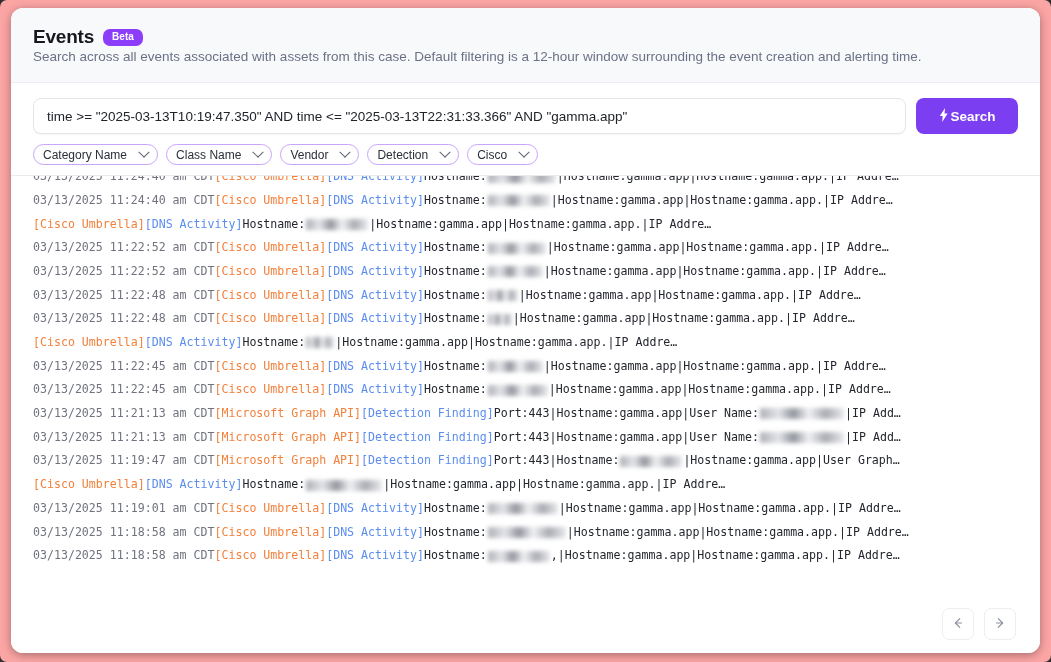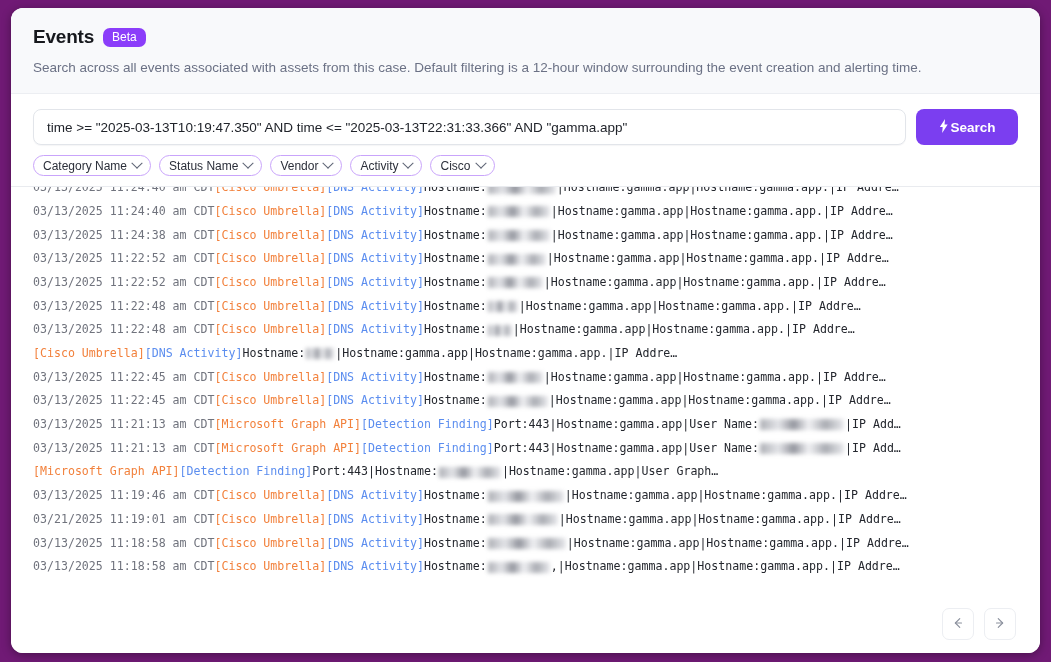--- a/index.html
+++ b/index.html
@@ -9,21 +9,22 @@
     height: 662px;
     overflow: hidden;
     background: #2f2f2f;
     font-family: "Liberation Sans", sans-serif;
   }
 
   
   #app-frame {
     position: absolute;
     inset: 0;
-    background: #701a75;
+    background: #fca5a5;
+    border-radius: 7px;
   }
 
   
   #events-card {
     position: absolute;
     left: 11px;
     top: 8px;
     width: 1029px;
     height: 645px;
     background: #ffffff;
@@ -48,28 +49,28 @@
   }
   .card-title {
     font-size: 19px;
     font-weight: bold;
     color: #16181d;
     letter-spacing: -0.2px;
   }
   .beta-badge {
     background: #8b3dfa;
     color: #ffffff;
-    font-size: 12px;
-    font-weight: normal;
+    font-size: 10px;
+    font-weight: bold;
     padding: 3px 9px 4px 9px;
     border-radius: 7px;
     line-height: 1;
   }
   .card-subtitle {
-    margin-top: 11px;
+    margin-top: 0;
     font-size: 13.5px;
     color: #6b7185;
     line-height: 1.35;
   }
 
   
   .search-area {
     padding: 15px 22px 0 22px;
     flex: 0 0 auto;
     background: #ffffff;
@@ -115,21 +116,21 @@
   
   .filter-row {
     display: flex;
     gap: 8px;
     margin-top: 10px;
     padding-bottom: 6px;
   }
   .filter-pill {
     display: inline-flex;
     align-items: center;
-    gap: 6px;
+    gap: 13px;
     height: 21px;
     padding: 0 9px;
     border: 1px solid #c9a4fb;
     border-radius: 11px;
     background: #ffffff;
     font-size: 12px;
     color: #2b2f3a;
     cursor: pointer;
     white-space: nowrap;
   }
@@ -244,29 +245,29 @@
           <span>Search</span>
         </button>
       </div>
 
       <div class="filter-row" id="filter-row">
           <button class="filter-pill">
             <span>Category Name</span>
             <span class="chev"></span>
           </button>
           <button class="filter-pill">
-            <span>Status Name</span>
+            <span>Class Name</span>
             <span class="chev"></span>
           </button>
           <button class="filter-pill">
             <span>Vendor</span>
             <span class="chev"></span>
           </button>
           <button class="filter-pill">
-            <span>Activity</span>
+            <span>Detection</span>
             <span class="chev"></span>
           </button>
           <button class="filter-pill">
             <span>Cisco</span>
             <span class="chev"></span>
           </button>
         </div>
     </div>
 
     <div class="log-scroll">
@@ -299,21 +300,20 @@
             <span class="sep">  |  </span>
             <span class="msg">Hostname:</span>
             <span class="msg"> gamma.app</span>
             <span class="sep">  |  </span>
             <span class="msg">Hostname:</span>
             <span class="msg"> gamma.app.</span>
             <span class="sep">  |  </span>
             <span class="msg">IP Addre…</span>
           </div>
           <div class="log-row">
-            <span class="ts">03/13/2025 11:24:38 am CDT </span>
             <span class="vendor">[Cisco Umbrella]</span>
             <span class="klass">[DNS Activity]</span>
             <span class="msg"> </span>
             <span class="msg">Hostname:</span>
             <span class="msg"> </span>
             <span class="redact" style="width: 62px;"></span>
             <span class="sep">  |  </span>
             <span class="msg">Hostname:</span>
             <span class="msg"> gamma.app</span>
             <span class="sep">  |  </span>
@@ -468,54 +468,54 @@
             <span class="msg">Hostname:</span>
             <span class="msg"> gamma.app</span>
             <span class="sep">  |  </span>
             <span class="msg">User Name:</span>
             <span class="msg"> </span>
             <span class="redact" style="width: 84px;"></span>
             <span class="sep">  |  </span>
             <span class="msg">IP Add…</span>
           </div>
           <div class="log-row">
+            <span class="ts">03/13/2025 11:19:47 am CDT </span>
             <span class="vendor">[Microsoft Graph API]</span>
             <span class="klass">[Detection Finding]</span>
             <span class="msg"> </span>
             <span class="msg">Port:</span>
             <span class="msg"> 443</span>
             <span class="sep">  |  </span>
             <span class="msg">Hostname:</span>
             <span class="msg"> </span>
             <span class="redact" style="width: 62px;"></span>
             <span class="sep">  |  </span>
             <span class="msg">Hostname:</span>
             <span class="msg"> gamma.app</span>
             <span class="sep">  |  </span>
             <span class="msg">User Graph…</span>
           </div>
           <div class="log-row">
-            <span class="ts">03/13/2025 11:19:46 am CDT </span>
             <span class="vendor">[Cisco Umbrella]</span>
             <span class="klass">[DNS Activity]</span>
             <span class="msg"> </span>
             <span class="msg">Hostname:</span>
             <span class="msg"> </span>
             <span class="redact" style="width: 76px;"></span>
             <span class="sep">  |  </span>
             <span class="msg">Hostname:</span>
             <span class="msg"> gamma.app</span>
             <span class="sep">  |  </span>
             <span class="msg">Hostname:</span>
             <span class="msg"> gamma.app.</span>
             <span class="sep">  |  </span>
             <span class="msg">IP Addre…</span>
           </div>
           <div class="log-row">
-            <span class="ts">03/21/2025 11:19:01 am CDT </span>
+            <span class="ts">03/13/2025 11:19:01 am CDT </span>
             <span class="vendor">[Cisco Umbrella]</span>
             <span class="klass">[DNS Activity]</span>
             <span class="msg"> </span>
             <span class="msg">Hostname:</span>
             <span class="msg"> </span>
             <span class="redact" style="width: 70px;"></span>
             <span class="sep">  |  </span>
             <span class="msg">Hostname:</span>
             <span class="msg"> gamma.app</span>
             <span class="sep">  |  </span>

